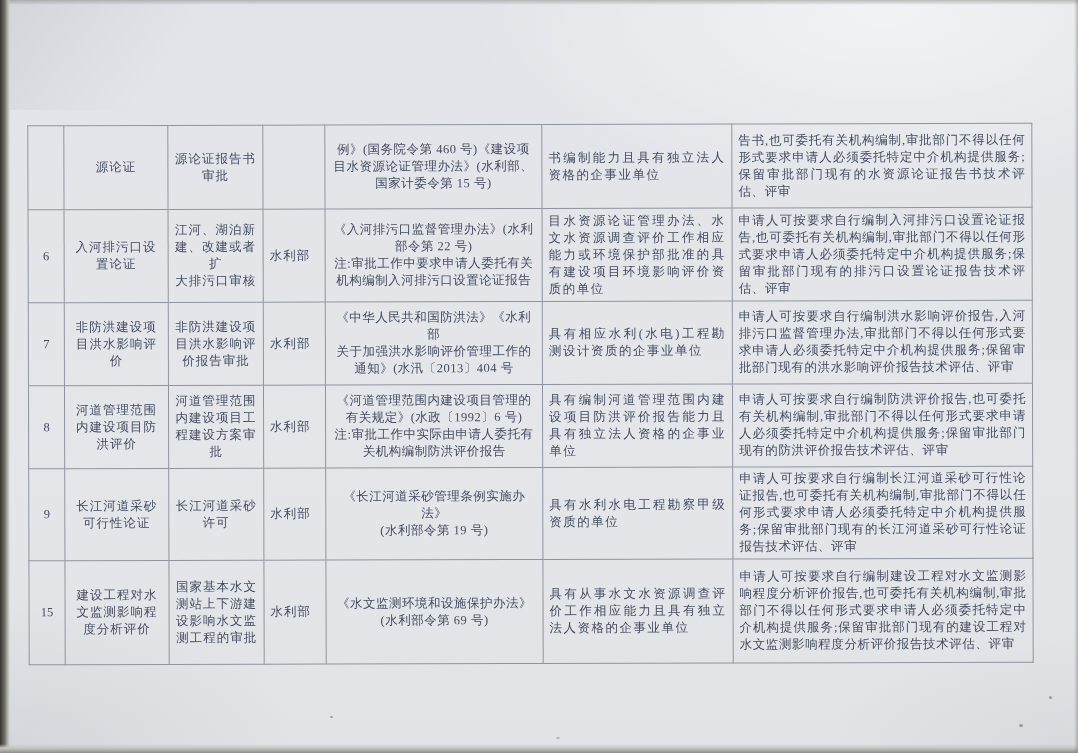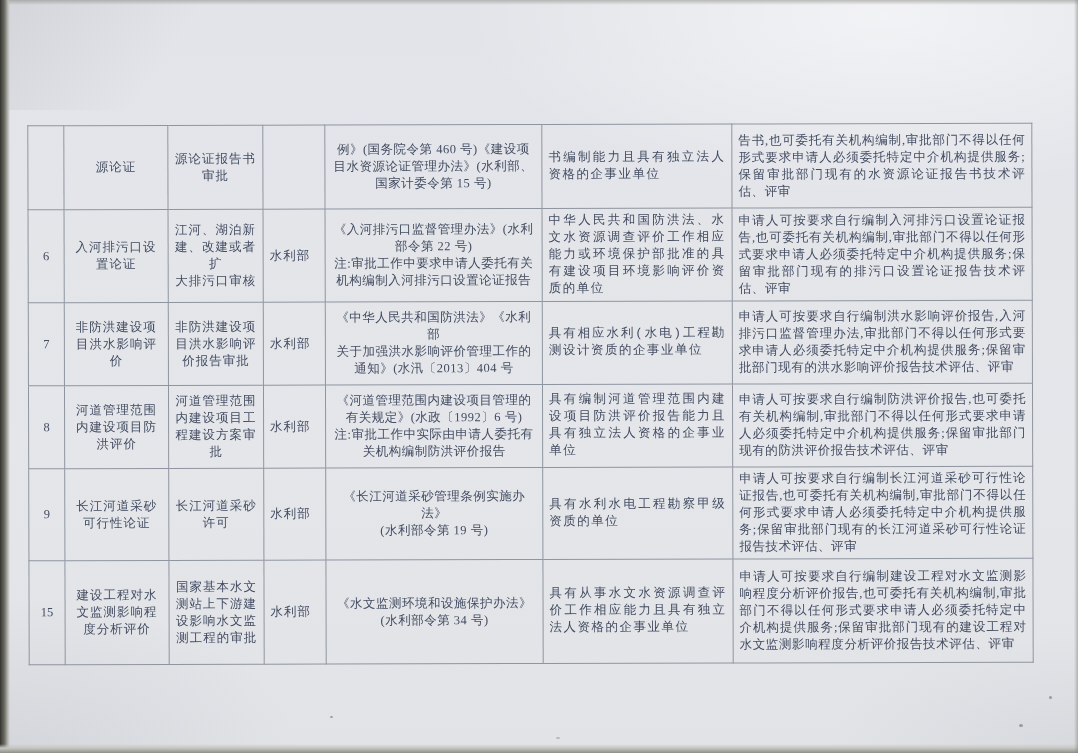--- a/index.html
+++ b/index.html
@@ -47,21 +47,21 @@
     vertical-align:middle;
     padding:3px 6px;
     white-space:pre-line;
     font-size:12.5px;
     line-height:17px;
   }
   td.c1{text-align:center;font-size:12px;}
   td.c2,td.c3{text-align:center;line-height:19px;letter-spacing:1px;}
   td.c4{letter-spacing:1px;}
   td.c5{text-align:center;line-height:18px;letter-spacing:.5px;}
-  td.c6{text-align:justify;text-justify:inter-ideograph;line-height:20px;letter-spacing:1.5px;padding:3px 9px;font-family:Liberation Mono, monospace;}
+  td.c6{text-align:justify;text-justify:inter-ideograph;line-height:20px;letter-spacing:1.5px;padding:3px 9px;}
   td.c7{text-align:justify;text-justify:inter-ideograph;line-height:16.5px;letter-spacing:.6px;padding:3px 8px;margin-left:43px;}
   tbody tr:nth-child(1){height:84px;}
   tbody tr:nth-child(2){height:93px;}
   tbody tr:nth-child(3){height:83px;}
   tbody tr:nth-child(4){height:83px;}
   tbody tr:nth-child(5){height:87px;}
   tbody tr:nth-child(6){height:104px;}
   .speck{position:absolute;border-radius:50%;background:#5c6270;opacity:.55;}
 </style>
 </head>
@@ -98,21 +98,21 @@
           <td class="c2">入河排污口设
 置论证</td>
           <td class="c3">江河、湖泊新
 建、改建或者扩
 大排污口审核</td>
           <td class="c4">水利部</td>
           <td class="c5">《入河排污口监督管理办法》(水利
 部令第 22 号)
 注:审批工作中要求申请人委托有关
 机构编制入河排污口设置论证报告</td>
-          <td class="c6">中华人民共和国防洪法、水文水资源调查评价工作相应能力或环境保护部批准的具有建设项目环境影响评价资质的单位</td>
+          <td class="c6">目水资源论证管理办法、水文水资源调查评价工作相应能力或环境保护部批准的具有建设项目环境影响评价资质的单位</td>
           <td class="c7">申请人可按要求自行编制入河排污口设置论证报告,也可委托有关机构编制,审批部门不得以任何形式要求申请人必须委托特定中介机构提供服务;保留审批部门现有的排污口设置论证报告技术评估、评审</td>
         </tr>
         <tr>
           <td class="c1">7</td>
           <td class="c2">非防洪建设项
 目洪水影响评
 价</td>
           <td class="c3">非防洪建设项
 目洪水影响评
 价报告审批</td>
@@ -156,21 +156,21 @@
           <td class="c1">15</td>
           <td class="c2">建设工程对水
 文监测影响程
 度分析评价</td>
           <td class="c3">国家基本水文
 测站上下游建
 设影响水文监
 测工程的审批</td>
           <td class="c4">水利部</td>
           <td class="c5">《水文监测环境和设施保护办法》
-(水利部令第 34 号)</td>
+(水利部令第 69 号)</td>
           <td class="c6">具有从事水文水资源调查评价工作相应能力且具有独立法人资格的企事业单位</td>
           <td class="c7">申请人可按要求自行编制建设工程对水文监测影响程度分析评价报告,也可委托有关机构编制,审批部门不得以任何形式要求申请人必须委托特定中介机构提供服务;保留审批部门现有的建设工程对水文监测影响程度分析评价报告技术评估、评审</td>
         </tr>
       </tbody>
   </table>
 
   <div class="speck" style="left:1049px;top:696px;width:3px;height:3px;"></div>
   <div class="speck" style="left:1019px;top:724px;width:4px;height:3px;"></div>
   <div class="speck" style="left:330px;top:716px;width:3px;height:2px;"></div>
   <div class="speck" style="left:556px;top:737px;width:4px;height:2px;opacity:.35;"></div>

